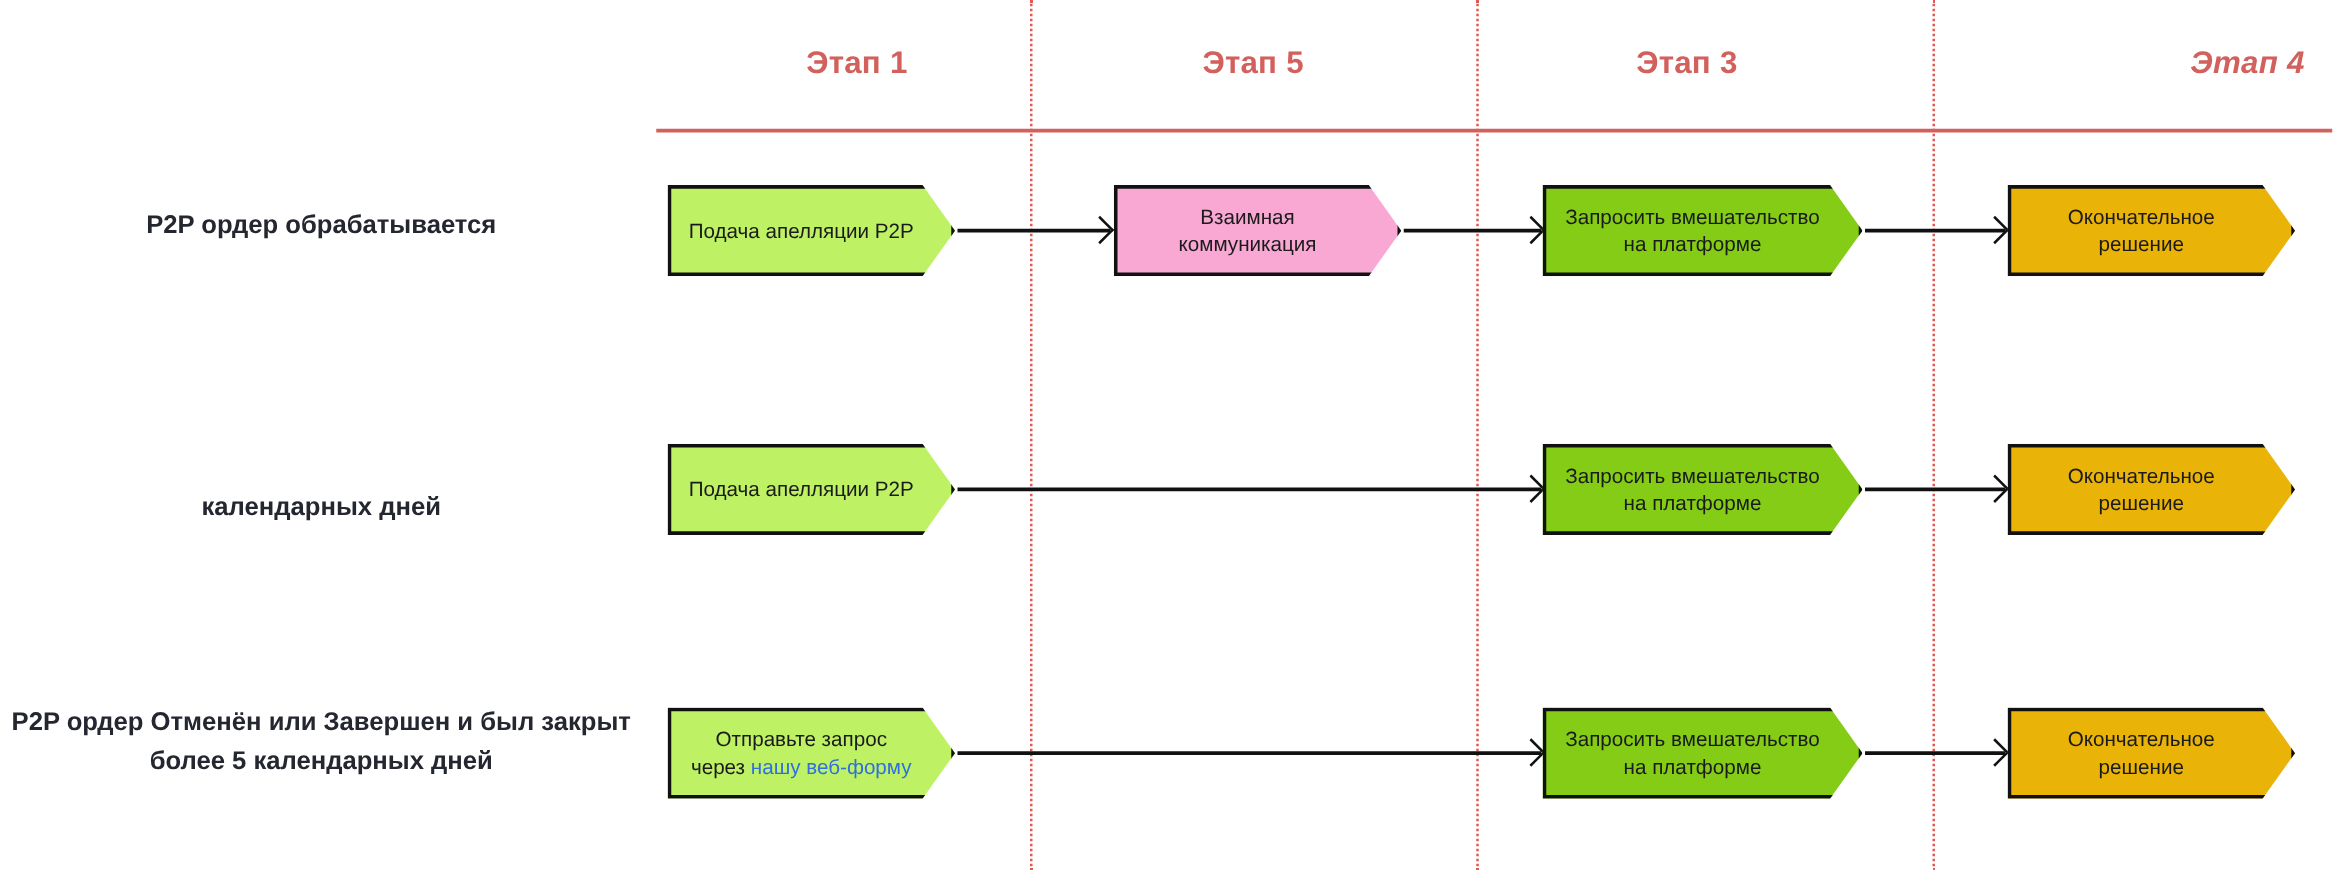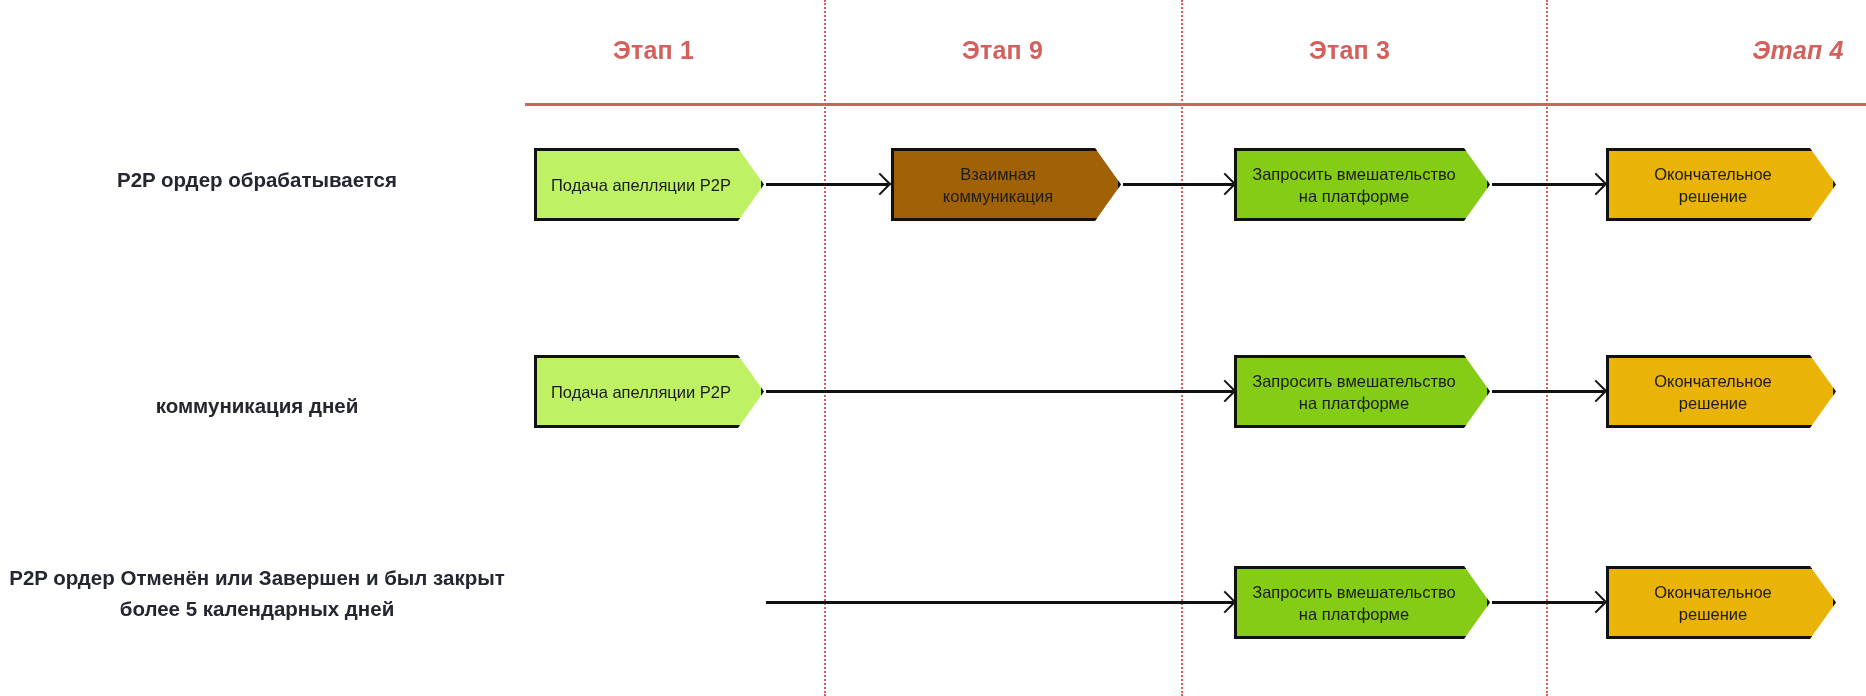--- a/index.html
+++ b/index.html
@@ -63,21 +63,21 @@
     text-align:center;
     font-size:16.5px;
     color:#1b1b1b;
     line-height:22px;
     padding:0 26px 0 10px;
     border:3px solid #111111;
     clip-path:polygon(0 0, calc(100% - 26px) 0, 100% 50%, calc(100% - 26px) 100%, 0 100%);
   }
   .node .txt{display:block;width:100%;}
   .node.yellow{background:#bef264;justify-content:center;}
-  .node.blue{background:#a16207;}
+  .node.blue{background:#f9a8d4;}
   .node.pink{background:#84cc16;}
   .node.green{background:#eab308;}
   .node a, .node .link{color:#2f6fe0;text-decoration:none;}
 
   
   .conn{position:absolute;height:2.5px;background:#111111;}
   .conn .head{
     position:absolute;
     right:-1px;top:50%;
     width:0;height:0;
@@ -99,25 +99,25 @@
 </style>
 </head>
 <body>
 
 <div id="canvas">
 
   <div class="vdot" style="left:824px;"></div>
   <div class="vdot" style="left:1181px;"></div>
   <div class="vdot" style="left:1546px;"></div>
 
-  <div class="stage-label" style="left:504px;width:299px;">
+  <div class="stage-label" style="left:536px;width:299px;">
     <span>Этап 1</span>
   </div>
   <div class="stage-label" style="left:824px;width:357px;">
-    <span>Этап 9</span>
+    <span>Этап 5</span>
   </div>
   <div class="stage-label" style="left:1167px;width:365px;">
     <span>Этап 3</span>
   </div>
   <div class="stage-label" style="left:1638px;width:320px;font-style:italic;">
     <span>Этап 4</span>
   </div>
 
   <div class="hrule"></div>
 
@@ -148,21 +148,21 @@
   <div class="conn" style="left:1492px;top:183px;width:112px;">
     <span class="head"></span>
   </div>
 
   <div class="node green" style="left:1606px;top:148px;width:230px;height:73px;">
     <span class="txt">Окончательное<br>решение</span>
   </div>
 
   <div class="row-label" style="top:359px;">
     <br>
-    <span>коммуникация дней</span>
+    <span>календарных дней</span>
   </div>
 
   <div class="node yellow" style="left:534px;top:355px;width:230px;height:73px;">
     <span class="txt">Подача апелляции P2P</span>
   </div>
 
   <div class="conn" style="left:766px;top:390px;width:467px;">
     <span class="head"></span>
   </div>
 
@@ -176,20 +176,23 @@
 
   <div class="node green" style="left:1606px;top:355px;width:230px;height:73px;">
     <span class="txt">Окончательное<br>решение</span>
   </div>
 
   <div class="row-label" style="top:562px;">
     <span>P2P ордер Отменён или Завершен и был закрыт</span><br>
     <span>более 5 календарных дней</span>
   </div>
 
+  <div class="node yellow" style="left:534px;top:566px;width:230px;height:73px;">
+    <span class="txt"><span>Отправьте запрос</span><br><span>через </span><span class="link">нашу веб-форму</span></span>
+  </div>
 
   <div class="conn" style="left:766px;top:601px;width:467px;">
     <span class="head"></span>
   </div>
 
   <div class="node pink" style="left:1234px;top:566px;width:256px;height:73px;">
     <span class="txt">Запросить вмешательство<br>на платформе</span>
   </div>
 
   <div class="conn" style="left:1492px;top:601px;width:112px;">

